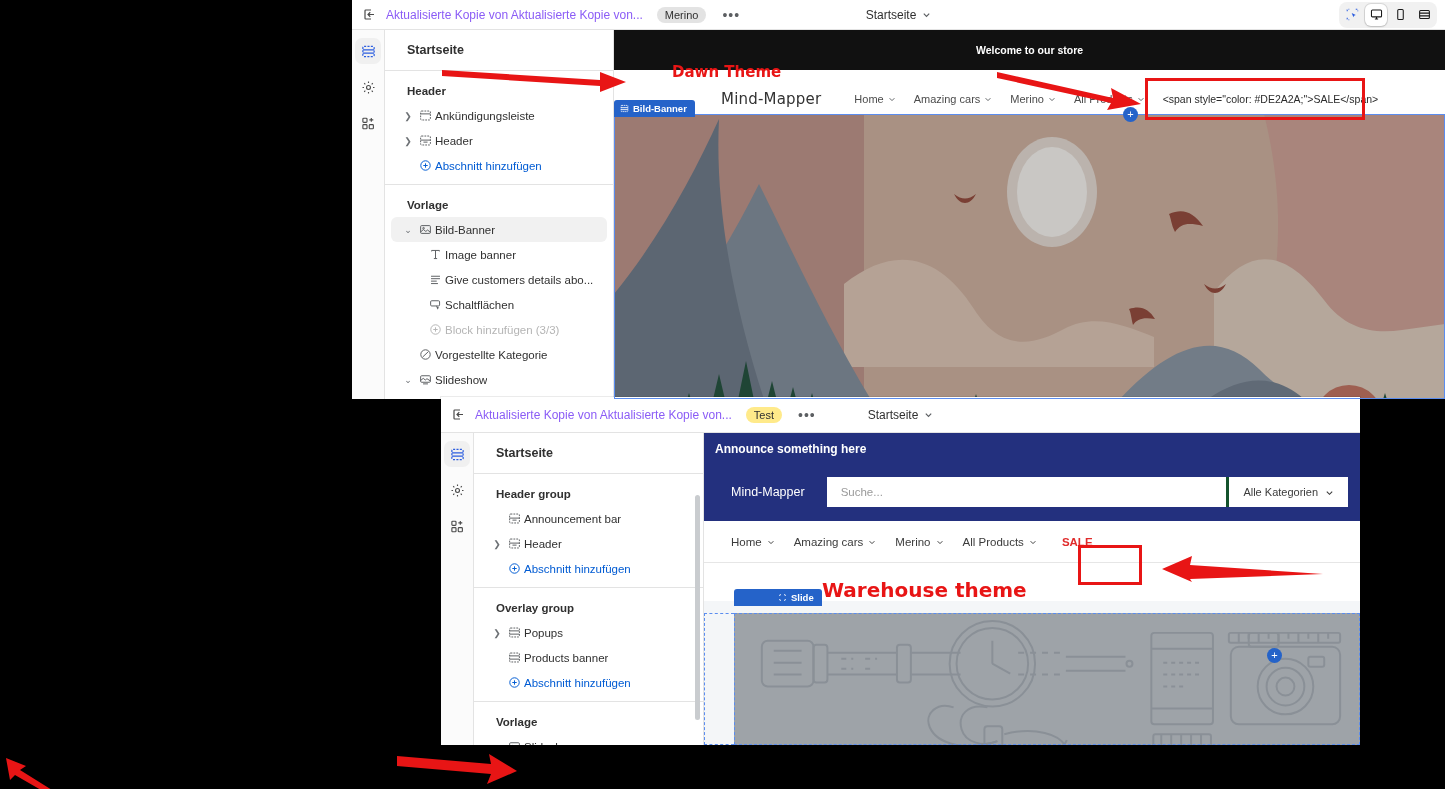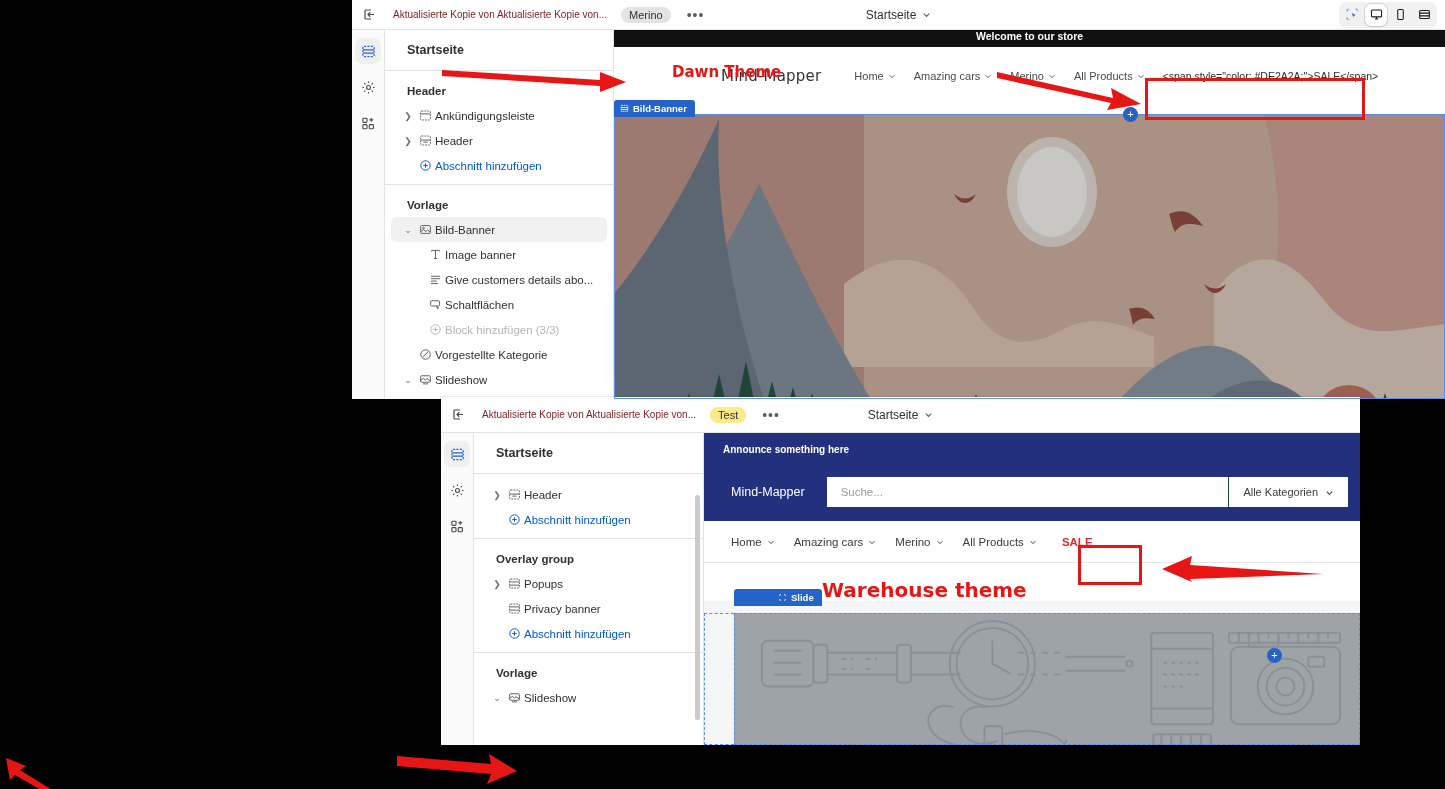--- a/index.html
+++ b/index.html
@@ -11,21 +11,21 @@
   }
   .stage { position: relative; width: 1445px; height: 789px; background:#000; }
 
   
   .window { position: absolute; background:#fff; overflow:hidden; }
   .topbar {
     height: 30px; background:#fff; border-bottom:1px solid #e3e3e3;
     display:flex; align-items:center; position:relative;
   }
   .tb-exit { width:34px; display:flex; align-items:center; justify-content:center; color:#4a4a4a; cursor:pointer; }
-  .tb-title { font-size:10px; color:#7f1d1d; white-space:nowrap;margin-left:7px; }
+  .tb-title { font-size:12px; color:#8b5cf6; white-space:nowrap; }
   .badge {
     font-size:11px; padding:2px 8px; border-radius:8px; margin-left:14px;
     color:#303030; white-space:nowrap;
   }
   .badge.draft { background:#e3e3e3; }
   .badge.test  { background:#ffea8a;text-align:center; }
   .tb-dots { margin-left:16px; color:#5c5f62; font-size:14px; letter-spacing:1px; cursor:pointer; line-height:10px; }
   .tb-center {
     position:absolute; left:0; right:0; display:flex; justify-content:center;
     align-items:center; gap:6px; font-size:12px; color:#303030; pointer-events:none;
@@ -63,37 +63,37 @@
   .sb-row.link .ico { color:#005bd3; }
   .sb-row.muted .lbl, .sb-row.muted .ico { color:#b5b5b5; }
   .sb-row.indent { padding-left:34px; }
   .sb-row.indent2 { padding-left:24px; }
   .sb-scroll { position:absolute; right:3px; width:5px; border-radius:3px; background:#c9cccf; }
 
   
   .preview { background:#fff; position:relative; overflow:hidden; }
 
   
-  .dawn-announce { height:17px; background:#111; color:#fff; font-size:10.5px; font-weight:600;
-                   display:flex; justify-content:center; }
+  .dawn-announce { height:40px; background:#111; color:#fff; font-size:10.5px; font-weight:600;
+                   display:flex; align-items:center; justify-content:center; }
   .dawn-header { height:57px; background:#fff; display:flex; align-items:center; }
   .dawn-logo { font-size:15px; color:#333; letter-spacing:.2px; margin-left:107px; font-family:"DejaVu Sans", sans-serif; }
   .dawn-nav { display:flex; align-items:center; gap:18px; margin-left:33px; font-size:11px; color:#4b4b4b; }
   .dawn-nav .item { display:flex; align-items:center; gap:4px; cursor:pointer; white-space:nowrap; }
   .code-chip { font-size:10.5px; color:#2b2b2b; white-space:nowrap; font-family:"Liberation Sans", sans-serif; }
 
   
-  .wh-announce { height:32px; background:#23307e; color:#fff; font-size:10px; font-weight:600;
-                 display:flex; align-items:center; padding-left:19px; }
+  .wh-announce { height:32px; background:#23307e; color:#fff; font-size:12px; font-weight:600;
+                 display:flex; align-items:center; padding-left:11px; }
   .wh-head { background:#23307e; padding:12px 0 14px 0; display:flex; align-items:center; }
   .wh-logo { color:#fff; font-size:12.5px; margin-left:27px; white-space:nowrap; }
   .wh-search { margin-left:22px; height:30px; background:#fff; display:flex; align-items:center;
                flex:1; min-width:0; }
   .wh-search .ph { font-size:11.5px; color:#9a9a9a; padding-left:14px; }
-  .wh-cat { border-left:1px solid #14532d; height:30px; display:flex; align-items:center;
+  .wh-cat { border-left:3px solid #14532d; height:30px; display:flex; align-items:center;
             gap:7px; padding:0 14px; font-size:11px; color:#3b3b3b; white-space:nowrap; }
   .wh-navbar { height:42px; background:#fff; border-bottom:1px solid #e6e6e6;
                display:flex; align-items:center; padding-left:27px; gap:19px;
                font-size:11.5px; color:#3b3b3b; }
   .wh-navbar .item { display:flex; align-items:center; gap:5px; cursor:pointer; white-space:nowrap; }
   .wh-sale { color:#e02b2b; font-weight:600; }
 
   
   .sec-badge {
     position:absolute; background:#2563c9; color:#fff; font-size:9.5px; font-weight:700;
@@ -436,20 +436,30 @@
             <rect x="8.8" y="9.2" width="4.4" height="4.4" rx=".9"></rect>
             <path d="M11 2v4.2M8.9 4.1h4.2"></path>
           </svg>
         </div>
       </div>
 
       <div class="sidebar" style="width:230px;">
         <div class="sb-head">Startseite</div>
 
         <div class="sb-group">
+          <div class="sb-grouplabel">Header group</div>
+          <div class="sb-row indent2">
+            <span class="ico">
+              <svg width="13" height="13" viewBox="0 0 16 16" fill="none" stroke="currentColor" stroke-width="1.2">
+                <rect x="2" y="2.5" width="12" height="11" rx="1.2" stroke-dasharray="2.2 1.3"></rect>
+                  <path d="M2 7.5h12M5.5 10h5"></path>
+              </svg>
+            </span>
+            <span class="lbl">Announcement bar</span>
+          </div>
           <div class="sb-row">
             <span class="chev">❯</span>
             <span class="ico">
               <svg width="13" height="13" viewBox="0 0 16 16" fill="none" stroke="currentColor" stroke-width="1.2">
                 <rect x="2" y="2.5" width="12" height="11" rx="1.2" stroke-dasharray="2.2 1.3"></rect>
                   <path d="M2 7.5h12M5.5 10h5"></path>
               </svg>
             </span>
             <span class="lbl">Header</span>
           </div>
@@ -476,21 +486,21 @@
             </span>
             <span class="lbl">Popups</span>
           </div>
           <div class="sb-row indent2">
             <span class="ico">
               <svg width="13" height="13" viewBox="0 0 16 16" fill="none" stroke="currentColor" stroke-width="1.2">
                 <rect x="2" y="2.5" width="12" height="11" rx="1.2" stroke-dasharray="2.2 1.3"></rect>
                   <path d="M2 6h12M2 10h12"></path>
               </svg>
             </span>
-            <span class="lbl">Privacy banner</span>
+            <span class="lbl">Products banner</span>
           </div>
           <div class="sb-row link indent2">
             <span class="ico">
               <svg width="13" height="13" viewBox="0 0 16 16" fill="none" stroke="currentColor" stroke-width="1.2">
                 <circle cx="8" cy="8" r="5.8"></circle>
                   <path d="M8 5.3v5.4M5.3 8h5.4"></path>
               </svg>
             </span>
             <span class="lbl">Abschnitt hinzufügen</span>
           </div>

